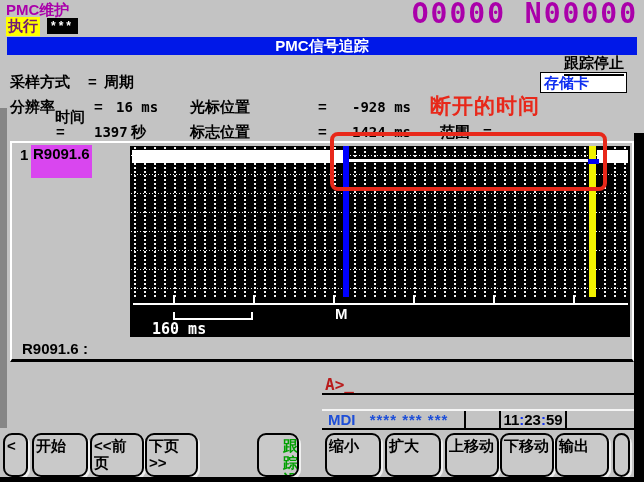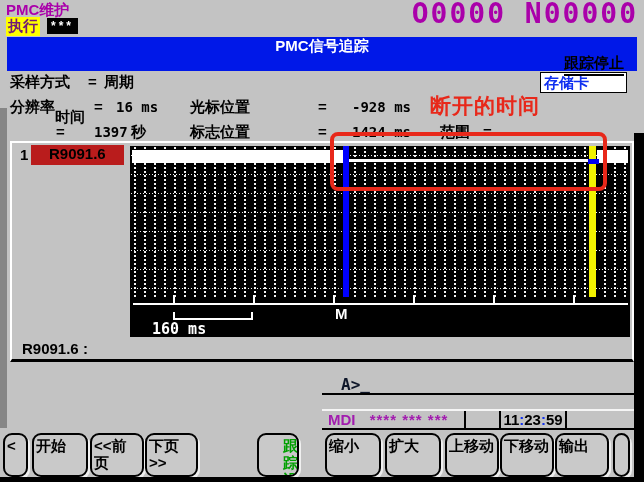--- a/index.html
+++ b/index.html
@@ -10,42 +10,42 @@
   }
   .abs { position:absolute; }
   .mono { font-family:"DejaVu Sans Mono",monospace; }
 
   
   .app-title { left:6px; top:1px; font-size:15px; color:#aa00aa; }
   .exec-badge { left:6px; top:17px; font-size:15px; background:#ffff00; color:#701a75; padding:0 2px; }
   .exec-stars { left:47px; top:18px; font-size:12px; background:#000; color:#fff; padding:1px 4px; letter-spacing:3px; }
   .prog-num { right:6px; top:-3px; font-size:28px; color:#aa00aa; letter-spacing:2px; }
 
-  .title-bar { left:7px; top:37px; width:630px; height:34px; background:#0018e8;
+  .title-bar { left:7px; top:37px; width:630px; height:18px; background:#0018e8;
     color:#fff; font-size:15px; text-align:center; line-height:18px; }
 
   .trace-stop { right:20px; top:54px; font-size:15px; border-bottom:2px solid #000; padding-bottom:1px; }
   .media-box { left:540px; top:72px; width:87px; height:21px; background:#fff;
     border:1px solid #000; color:#1030f0; font-size:15px; line-height:19px; padding-left:3px; }
 
   
   .p { font-size:15px; }
   .pv { font-size:14px; font-family:"DejaVu Sans Mono",monospace; }
 
   
   .anno-text { left:430px; top:92px; font-size:21px; color:#e8281a; letter-spacing:1px; }
   .anno-rect { left:330px; top:132px; width:277px; height:59px;
     border:4px solid #e8281a; border-radius:8px; z-index:6; }
 
   
   .panel { left:10px; top:141px; width:624px; height:221px;
     border-top:2px solid #fff; border-left:2px solid #fff; border-right:2px solid #fff;
     border-bottom:3px solid #000; }
   .row-idx { left:20px; top:146px; font-size:15px; }
-  .sig-name { left:31px; top:145px; font-size:15px; background:#b91c1c; padding:0 18px; height:20px; line-height:17px; }
+  .sig-name { left:31px; top:145px; font-size:15px; background:#d946ef; padding:0 2px; height:33px; line-height:17px; }
 
   .trace-box { left:130px; top:146px; width:500px; height:191px; background:#000; }
   .grid { position:absolute; left:0; top:0; width:498px; height:151px; background-color:#000;
     background-image:
       radial-gradient(circle, rgba(255,255,255,.95) .8px, transparent 1px),
       radial-gradient(circle, rgba(255,255,255,.95) .8px, transparent 1px);
     background-size:10px 4px, 3px 19px; }
   .seg-a { left:2px; top:4px; width:212px; height:13px; background:#fff; }
   .seg-b { left:219px; top:13px; width:240px; height:3px; background:#fff; }
   .seg-c { left:467px; top:4px; width:31px; height:13px; background:#fff; }
@@ -55,27 +55,27 @@
   .ruler { left:3px; top:157px; width:495px; height:2px; background:#fff; }
   .ticks { left:43px; top:149px; width:403px; height:8px;
     background:repeating-linear-gradient(90deg,#fff 0 2px,transparent 2px 80px); }
   .bracket { left:43px; top:166px; width:80px; height:8px;
     border-left:2px solid #fff; border-right:2px solid #fff; border-bottom:2px solid #fff; }
   .scale-lbl { left:22px; top:174px; color:#fff; font-size:15px; }
   .mark-lbl { left:205px; top:159px; color:#fff; font-size:15px; }
   .footer-lbl { left:22px; top:340px; font-size:15px; }
 
   
-  .prompt { left:341px; top:375px; font-size:16px; color:#0f172a; }
+  .prompt { left:325px; top:375px; font-size:16px; color:#b91c1c; }
   .prompt-line { left:322px; top:393px; width:318px; height:2px; background:#000; }
 
   .status-bar { left:322px; top:409px; width:318px; height:21px; display:flex;
     border-top:2px solid #f5f5f5; border-bottom:2px solid #000; }
   .status-sec { border-right:2px solid #000; height:100%; font-size:15px; line-height:17px;
-    color:#a21caf; white-space:nowrap; overflow:hidden; }
+    color:#1d4ed8; white-space:nowrap; overflow:hidden; }
   .sec-mode { width:144px; padding-left:6px; }
   .sec-mode .stars { margin-left:10px; letter-spacing:1px; }
   .sec-empty1 { width:35px; }
   .sec-clock { width:66px; color:#000; text-align:center; }
   .sec-clock .colon { color:#1030f0; }
   .sec-empty2 { flex:1; border-right:none; }
 
   
   .softkey { top:433px; height:44px; background:#c9c9c9; border:2px solid #000;
     border-radius:9px; box-shadow:2px 2px 0 #efefef; font-size:15px; line-height:17px;

